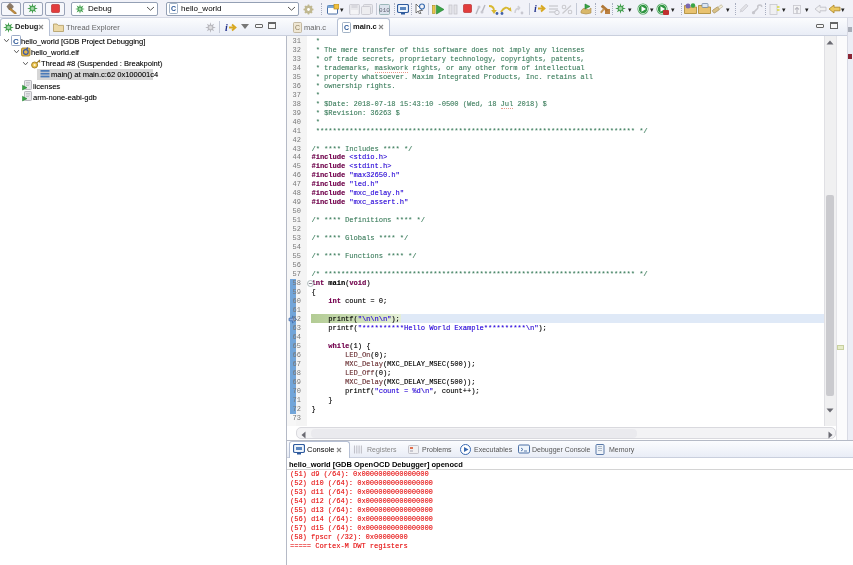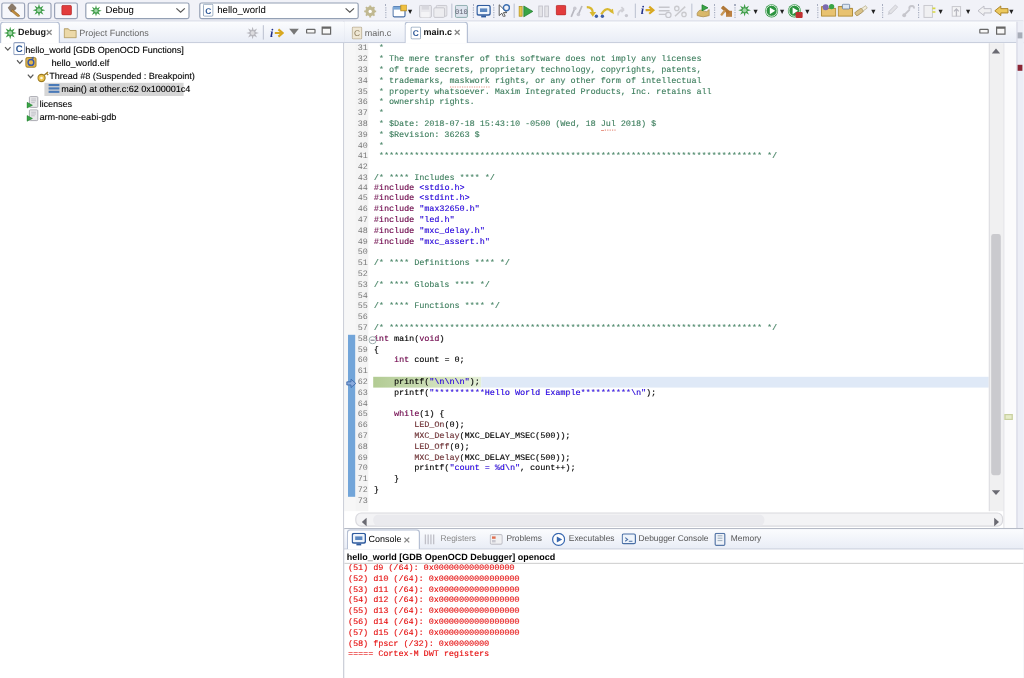--- a/index.html
+++ b/index.html
@@ -9,27 +9,27 @@
 .combo{background:#fff;border:1px solid #94a0b4;border-radius:2px}
 .dd9{font-size:7px;color:#222}
 .dotsep{width:1px;border-left:1px dotted #a8aec0}
 .vsep{width:1px;background:#c4c9d6}
 .tabbar{background:linear-gradient(#fbfcfe,#e9edf6);border-bottom:1px solid #c9cfdd}
 .tabbar2{background:linear-gradient(#fbfcfe,#e9edf6);border-bottom:1px solid #c9cfdd}
 .tabact{background:#fff;border:1px solid #b6c0d4;border-bottom:none;border-radius:3px 3px 0 0}
 .minico{border:1px solid #666;border-radius:1px;background:#f8f8f8}
 .maxico{border:1px solid #666;border-top:2px solid #666;background:#f8f8f8}
 .trivert{width:0;height:0;border-left:4px solid transparent;border-right:4px solid transparent;border-top:5px solid #777}
-.lnums{font:7px/8.97px "Liberation Mono",monospace;color:#787878;text-align:right}
+.lnums{font:7px/8.97px "Liberation Mono",monospace;color:#787878;text-align:center}
 .codep{font:7px/8.97px "Liberation Mono",monospace;color:#000;white-space:pre;text-shadow:0.3px 0 0 rgba(0,0,0,0.4)}
 .conp{font:7px/9.05px "Liberation Mono",monospace;color:#e61414;white-space:pre;text-shadow:0.3px 0 0 rgba(230,20,20,0.45)}
 .c{color:#3f7f5f;text-shadow:0.3px 0 0 rgba(63,127,95,0.4)}
-.k{color:#7f0055;font-weight:normal}
+.k{color:#7f0055;font-weight:bold}
 .s{color:#2a00ff}
-.b{font-weight:normal}
+.b{font-weight:bold}
 .f{color:#7b3539}
 .sp{border-bottom:1px dotted #e89888}
 #toolbar{position:absolute;left:0;top:0;width:853px;height:18px;background:#f1f2f8;border-bottom:1px solid #d8dbe6}
 #leftp{position:absolute;left:0;top:18px;width:287px;height:547px;border-right:1px solid #b5bac6}
 #editor{position:absolute;left:287px;top:18px;width:566px;height:422px}
 #consolep{position:absolute;left:287px;top:440px;width:566px;height:125px;border-top:1px solid #b5bac6}
 </style></head>
 <body>
 <div id="toolbar">
 <div class="abs tbtn" style="left:1px;top:2px;width:20px;height:14px"></div>
@@ -327,21 +327,21 @@
 <div class="abs" style="left:38px;top:6px">
       <svg width="6" height="6" viewBox="0 0 6 6" style="">
         <path d="M1 1 L5 5 M5 1 L1 5" stroke="#888" stroke-width="1.1"></path>
       </svg>
     </div>
 <div class="abs" style="left:53px;top:4px;">
       <svg width="11" height="10" viewBox="0 0 11 10" style="">
         <path d="M0.5 2 L4 2 L5.2 3.4 L10.5 3.4 L10.5 9.5 L0.5 9.5 Z" fill="#ecd9a8" stroke="#b09a60" stroke-width="0.8"></path>
       </svg>
     </div>
-<div class="abs" style="left:66px;top:4.5px;font-size:7.5px;color:#666">Project Functions</div>
+<div class="abs" style="left:66px;top:4.5px;font-size:7.5px;color:#666">Thread Explorer</div>
 <div class="abs" style="left:205px;top:3.5px;">
       <svg width="11" height="11" viewBox="0 0 11 11" style="">
         <polygon points="5.5,0.2 6.4,3.3 9.2,1.8 7.7,4.6 10.8,5.5 7.7,6.4 9.2,9.2 6.4,7.7 5.5,10.8 4.6,7.7 1.8,9.2 3.3,6.4 0.2,5.5 3.3,4.6 1.8,1.8 4.6,3.3" fill="#b6b6bc"></polygon>
         <circle cx="5.5" cy="5.5" r="1.7" fill="#dcdcdf"></circle>
       </svg>
     </div>
 <div class="abs vsep" style="left:219px;top:3px;height:12px"></div>
 <div class="abs" style="left:224px;top:3.5px;">
       <svg width="13" height="11" viewBox="0 0 13 11" style="">
         <text x="1" y="9" font-size="10" font-weight="bold" font-style="italic" fill="#20308a" font-family="Liberation Serif">i</text>
@@ -356,34 +356,34 @@
       <svg width="7" height="7" viewBox="0 0 7 7">
         <path d="M1.2 2.2 L3.5 4.8 L5.8 2.2" fill="none" stroke="#5a5a5a" stroke-width="1"></path>
       </svg>
     </div>
 <div class="abs" style="left:11px;top:17.2px">
       <svg width="10" height="11" viewBox="0 0 10 11" style="">
         <rect x="0.5" y="0.5" width="9" height="10" rx="1" fill="#fff" stroke="#90a0c0" stroke-width="0.9"></rect>
         <text x="5" y="8.5" font-size="8" font-weight="bold" fill="#2b5797" text-anchor="middle" font-family="Liberation Sans">C</text>
       </svg>
     </div>
-<div class="abs" style="left:21px;top:18.7px;font-size:7.5px;color:#000;text-shadow:0.3px 0 0 rgba(0,0,0,0.3)">hello_world [GDB OpenOCD Functions]</div>
+<div class="abs" style="left:21px;top:18.7px;font-size:7.5px;color:#000;text-shadow:0.3px 0 0 rgba(0,0,0,0.3)">hello_world [GDB Project Debugging]</div>
 <div class="abs" style="left:13px;top:30.4px">
       <svg width="7" height="7" viewBox="0 0 7 7">
         <path d="M1.2 2.2 L3.5 4.8 L5.8 2.2" fill="none" stroke="#5a5a5a" stroke-width="1"></path>
       </svg>
     </div>
 <div class="abs" style="left:21px;top:28.4px">
       <svg width="10" height="11" viewBox="0 0 10 11" style="">
         <rect x="0.5" y="2" width="8.5" height="8" rx="1.2" fill="#e2b64c" stroke="#9c7a20" stroke-width="0.8"></rect>
         <circle cx="4.8" cy="6" r="2.4" fill="none" stroke="#3858a8" stroke-width="1.2"></circle>
         <path d="M4.8 2.4 L6.8 1 L7 3.4 Z" fill="#3858a8"></path>
       </svg>
     </div>
-<div class="abs" style="left:43px;top:29.9px;font-size:7.5px;color:#000;text-shadow:0.3px 0 0 rgba(0,0,0,0.3)">hello_world.elf</div>
+<div class="abs" style="left:31px;top:29.9px;font-size:7.5px;color:#000;text-shadow:0.3px 0 0 rgba(0,0,0,0.3)">hello_world.elf</div>
 <div class="abs" style="left:22px;top:41.6px">
       <svg width="7" height="7" viewBox="0 0 7 7">
         <path d="M1.2 2.2 L3.5 4.8 L5.8 2.2" fill="none" stroke="#5a5a5a" stroke-width="1"></path>
       </svg>
     </div>
 <div class="abs" style="left:31px;top:39.6px">
       <svg width="10" height="11" viewBox="0 0 10 11" style="">
         <circle cx="3.6" cy="7" r="3" fill="#ecc44e" stroke="#9c7a20" stroke-width="0.9"></circle>
         <circle cx="3.6" cy="7" r="1.1" fill="#fdf6dc"></circle>
         <path d="M5.8 4.8 L9 2 M7.6 3 L9.2 4.4" stroke="#9c7a20" stroke-width="1.1"></path>
@@ -393,21 +393,21 @@
 <div class="abs" style="left:37px;top:51.3px;width:116px;height:10.5px;background:#d6d6d6"></div>
 <div class="abs" style="left:40px;top:50.8px">
       <svg width="10" height="9" viewBox="0 0 10 9" style="">
         <g fill="#4a7ab8">
           <rect x="0.5" y="1" width="9" height="1.8"></rect>
           <rect x="0.5" y="3.8" width="9" height="1.8"></rect>
           <rect x="0.5" y="6.6" width="9" height="1.8"></rect>
         </g>
       </svg>
     </div>
-<div class="abs" style="left:51px;top:52.3px;font-size:7.5px;color:#000;text-shadow:0.3px 0 0 rgba(0,0,0,0.3)">main() at other.c:62 0x100001c4</div>
+<div class="abs" style="left:51px;top:52.3px;font-size:7.5px;color:#000;text-shadow:0.3px 0 0 rgba(0,0,0,0.3)">main() at main.c:62 0x100001c4</div>
 <div class="abs" style="left:22px;top:62.0px">
       <svg width="11" height="11" viewBox="0 0 11 11" style="">
         <rect x="2.5" y="0.5" width="7" height="9" rx="0.8" fill="#e8e8ea" stroke="#a8a8b0" stroke-width="0.8"></rect>
         <g stroke="#b8b8c0" stroke-width="0.7">
           <line x1="4" y1="2.5" x2="8" y2="2.5"></line>
           <line x1="4" y1="4" x2="8" y2="4"></line>
           <line x1="4" y1="5.5" x2="7" y2="5.5"></line>
         </g>
         <path d="M0.5 10.5 L5 8.2 L0.5 5.8 Z" fill="#3aa546" stroke="#1d7c2a" stroke-width="0.5" transform="translate(0,-0.5)"></path>
       </svg>

